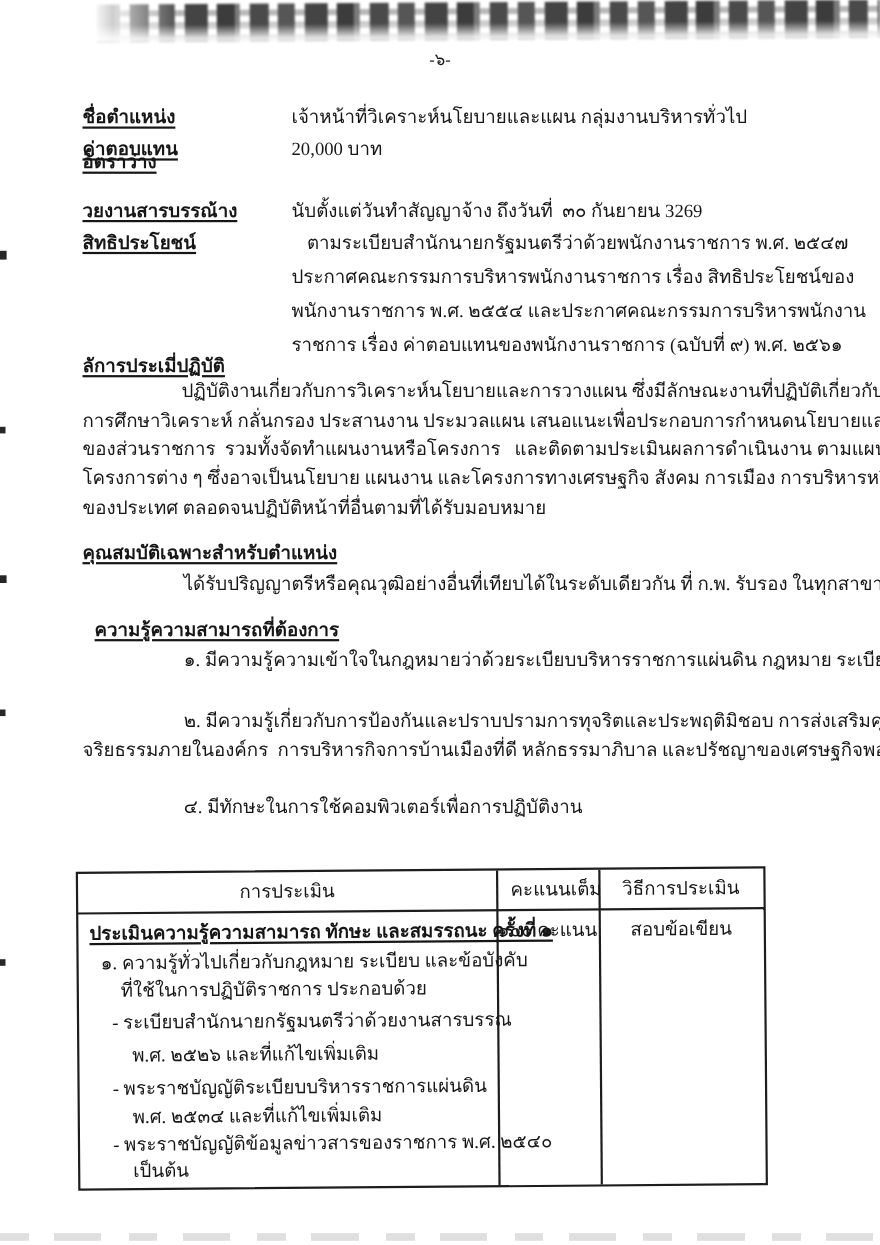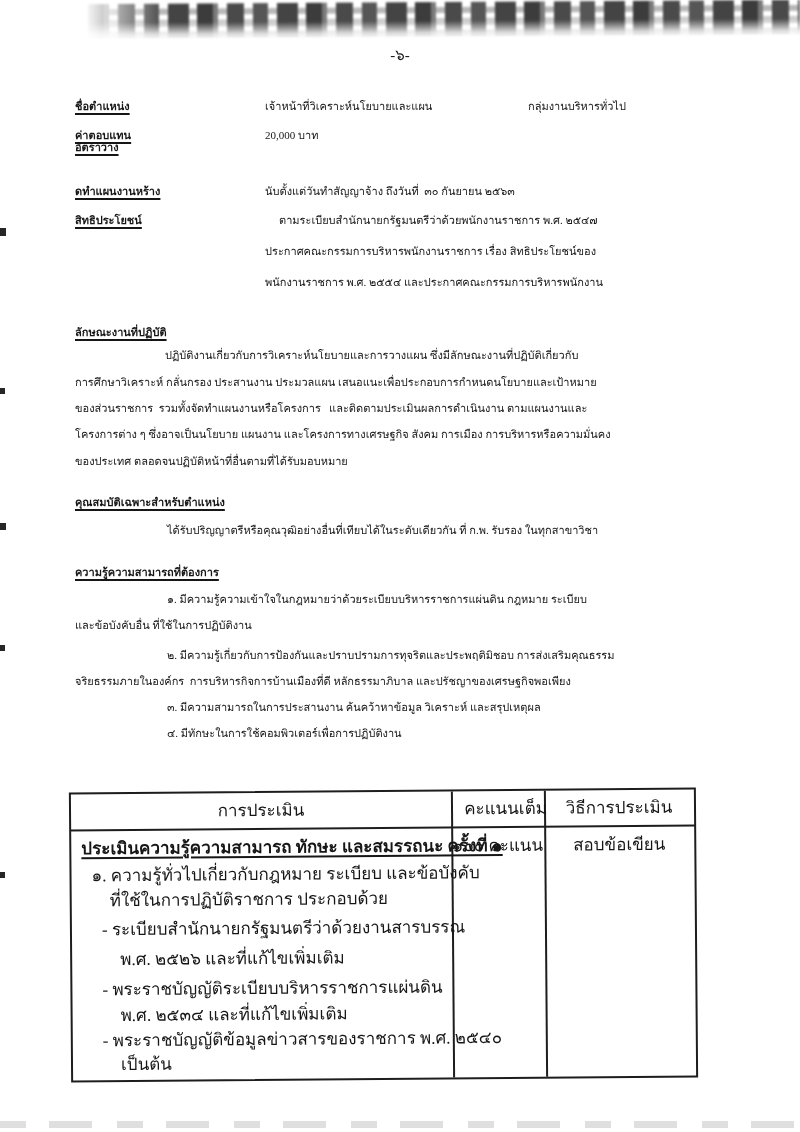--- a/index.html
+++ b/index.html
@@ -1,18 +1,18 @@
 <!DOCTYPE html>
 <html><head>
 <meta charset="utf-8">
 <style>
   html,body{margin:0;padding:0;background:#ffffff;}
   .page{position:relative;width:800px;height:1132px;background:#fff;overflow:hidden;
         font-family:"Liberation Serif","DejaVu Sans",serif;color:#161616;}
-  .t{position:absolute;white-space:pre;font-size:11px;line-height:21px;color:#161616;}
+  .t{position:absolute;white-space:pre;font-size:17px;line-height:21px;color:#161616;}
   .b{font-weight:bold;}
   .u{text-decoration:underline;text-decoration-thickness:1.6px;text-underline-offset:3px;}
   .ctr{text-align:center;}
   
   .noise-top{position:absolute;left:88px;top:2px;width:712px;height:34px;transform:rotate(-.35deg);
     background:
       linear-gradient(180deg,rgba(255,255,255,0) 55%,rgba(255,255,255,.85) 92%),
       linear-gradient(90deg,rgba(255,255,255,.95),rgba(255,255,255,0) 70px),
       repeating-linear-gradient(90deg,#3c3c3c 0 16px,#7a7a7a 16px 21px,rgba(255,255,255,0) 21px 30px,#4a4a4a 30px 47px,rgba(255,255,255,0) 47px 56px,#565656 56px 71px,rgba(255,255,255,0) 71px 80px,#444 80px 101px,rgba(255,255,255,0) 101px 109px),
       repeating-linear-gradient(0deg,rgba(0,0,0,.28) 0 6px,rgba(255,255,255,0) 6px 11px,rgba(0,0,0,.2) 11px 18px,rgba(255,255,255,0) 18px 23px);
@@ -45,44 +45,43 @@
 
   <div class="t b u" style="left:75px;top:96px">ชื่อตำแหน่ง</div>
   <div class="t" style="left:265px;top:96px">เจ้าหน้าที่วิเคราะห์นโยบายและแผน</div>
   <div class="t" style="left:528px;top:96px">กลุ่มงานบริหารทั่วไป</div>
 
   <div class="t b u" style="left:75px;top:125px">ค่าตอบแทน</div>
   <div class="t" style="left:265px;top:125px">20,000 บาท</div>
 
   <div class="t b u" style="left:75px;top:137px">อัตราว่าง</div>
 
-  <div class="t b u" style="left:75px;top:181px">ดทำแผนงานหร้าง</div>
-  <div class="t" style="left:265px;top:181px">นับตั้งแต่วันทำสัญญาจ้าง ถึงวันที่  ๓๐ กันยายน ๒๕๖๓</div>
+  <div class="t b u" style="left:75px;top:181px">วยงานสารบรรณ้าง</div>
+  <div class="t" style="left:265px;top:181px">นับตั้งแต่วันทำสัญญาจ้าง ถึงวันที่  ๓๐ กันยายน 3269</div>
 
   <div class="t b u" style="left:75px;top:210px">สิทธิประโยชน์</div>
   <div class="t" style="left:279px;top:210px">ตามระเบียบสำนักนายกรัฐมนตรีว่าด้วยพนักงานราชการ พ.ศ. ๒๕๔๗</div>
   <div class="t" style="left:265px;top:241px">ประกาศคณะกรรมการบริหารพนักงานราชการ เรื่อง สิทธิประโยชน์ของ</div>
   <div class="t" style="left:265px;top:272px">พนักงานราชการ พ.ศ. ๒๕๕๔ และประกาศคณะกรรมการบริหารพนักงาน</div>
+  <div class="t" style="left:265px;top:303px">ราชการ เรื่อง ค่าตอบแทนของพนักงานราชการ (ฉบับที่ ๙) พ.ศ. ๒๕๖๑</div>
 
-  <div class="t b u" style="left:75px;top:322px">ลักษณะงานที่ปฏิบัติ</div>
+  <div class="t b u" style="left:75px;top:322px">ลัการประเมี่ปฏิบัติ</div>
   <div class="t" style="left:165px;top:345px">ปฏิบัติงานเกี่ยวกับการวิเคราะห์นโยบายและการวางแผน ซึ่งมีลักษณะงานที่ปฏิบัติเกี่ยวกับ</div>
   <div class="t" style="left:75px;top:372px">การศึกษาวิเคราะห์ กลั่นกรอง ประสานงาน ประมวลแผน เสนอแนะเพื่อประกอบการกำหนดนโยบายและเป้าหมาย</div>
   <div class="t" style="left:75px;top:398px">ของส่วนราชการ  รวมทั้งจัดทำแผนงานหรือโครงการ   และติดตามประเมินผลการดำเนินงาน ตามแผนงานและ</div>
   <div class="t" style="left:75px;top:424px">โครงการต่าง ๆ ซึ่งอาจเป็นนโยบาย แผนงาน และโครงการทางเศรษฐกิจ สังคม การเมือง การบริหารหรือความมั่นคง</div>
   <div class="t b u" style="left:75px;top:492px">คุณสมบัติเฉพาะสำหรับตำแหน่ง</div>
 
   <div class="t" style="left:75px;top:451px">ของประเทศ ตลอดจนปฏิบัติหน้าที่อื่นตามที่ได้รับมอบหมาย</div>
   <div class="t" style="left:167px;top:520px">ได้รับปริญญาตรีหรือคุณวุฒิอย่างอื่นที่เทียบได้ในระดับเดียวกัน ที่ ก.พ. รับรอง ในทุกสาขาวิชา</div>
 
-  <div class="t b u" style="left:75px;top:562px">ความรู้ความสามารถที่ต้องการ</div>
+  <div class="t b u" style="left:86px;top:562px">ความรู้ความสามารถที่ต้องการ</div>
   <div class="t" style="left:167px;top:589px">๑. มีความรู้ความเข้าใจในกฎหมายว่าด้วยระเบียบบริหารราชการแผ่นดิน กฎหมาย ระเบียบ</div>
-  <div class="t" style="left:75px;top:615px">และข้อบังคับอื่น ที่ใช้ในการปฏิบัติงาน</div>
   <div class="t" style="left:167px;top:645px">๒. มีความรู้เกี่ยวกับการป้องกันและปราบปรามการทุจริตและประพฤติมิชอบ การส่งเสริมคุณธรรม</div>
   <div class="t" style="left:75px;top:671px">จริยธรรมภายในองค์กร  การบริหารกิจการบ้านเมืองที่ดี หลักธรรมาภิบาล และปรัชญาของเศรษฐกิจพอเพียง</div>
-  <div class="t" style="left:167px;top:697px">๓. มีความสามารถในการประสานงาน ค้นคว้าหาข้อมูล วิเคราะห์ และสรุปเหตุผล</div>
   <div class="t" style="left:167px;top:723px">๔. มีทักษะในการใช้คอมพิวเตอร์เพื่อการปฏิบัติงาน</div>
 
 
   <div class="tbl">
     <div class="vline" style="left:380px"></div>
     <div class="vline" style="left:473px"></div>
     <div class="hline" style="top:35px"></div>
 
     <div class="cell ctr" style="left:0;top:7px;width:380px">การประเมิน</div>
     <div class="cell ctr" style="left:380px;top:7px;width:109px">คะแนนเต็ม</div>

